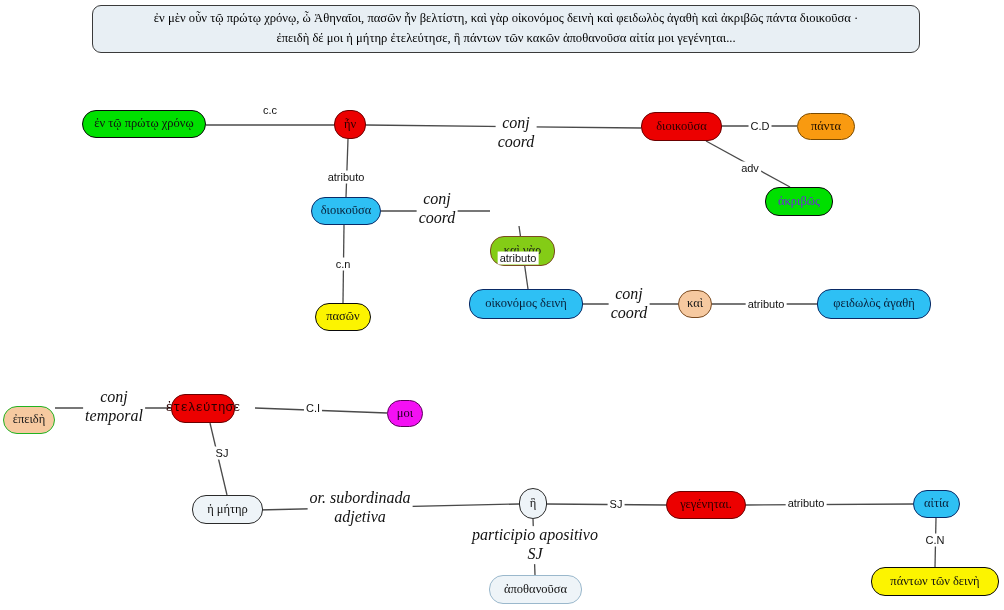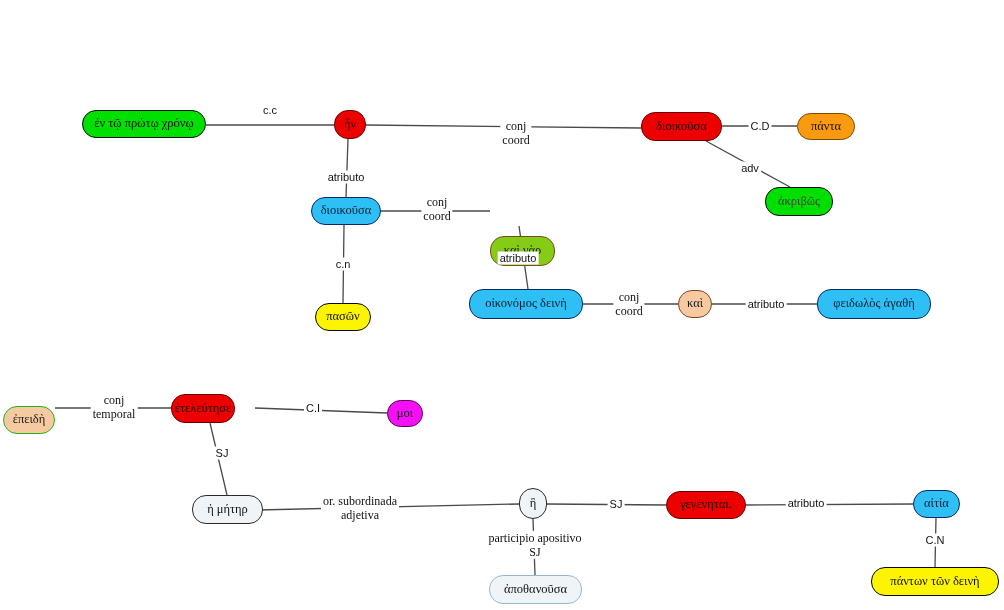--- a/index.html
+++ b/index.html
@@ -64,28 +64,33 @@
     color: #111;
     background: #ffffff;
     text-align: center;
     line-height: 1.18;
     white-space: nowrap;
     transform: translate(-50%, -50%);
     padding: 0 2px;
   }
   .edge-label.serif {
     font-family: "Liberation Serif", serif;
-    font-size: 12px;
+    font-size: 16px;
+    font-style: italic;
   }
 </style>
 </head>
 <body>
 
 <div id="canvas">
 
+  <div class="banner" style="left:92px; top:5px; width:828px; height:48px;">
+    <span class="ln">ἐν μὲν οὖν τῷ πρώτῳ χρόνῳ, ὦ Ἀθηναῖοι, πασῶν ἦν βελτίστη, καὶ γὰρ οἰκονόμος δεινὴ καὶ φειδωλὸς ἀγαθὴ καὶ ἀκριβῶς πάντα διοικοῦσα ·</span>
+    <span class="ln">ἐπειδὴ δέ μοι ἡ μήτηρ ἐτελεύτησε, ἣ  πάντων τῶν κακῶν ἀποθανοῦσα αἰτία μοι γεγένηται...</span>
+  </div>
 
   <svg class="edges" id="edge-layer" viewBox="0 0 1004 610" xmlns="http://www.w3.org/2000/svg">
       <line x1="206" y1="125" x2="334" y2="125" stroke="#4a4a4a" stroke-width="1.3"></line>
       <line x1="366" y1="125" x2="641" y2="128" stroke="#4a4a4a" stroke-width="1.3"></line>
       <line x1="722" y1="126" x2="797" y2="126" stroke="#4a4a4a" stroke-width="1.3"></line>
       <line x1="706" y1="141" x2="790" y2="187" stroke="#4a4a4a" stroke-width="1.3"></line>
       <line x1="348" y1="139" x2="346" y2="197" stroke="#4a4a4a" stroke-width="1.3"></line>
       <line x1="381" y1="211" x2="490" y2="211" stroke="#4a4a4a" stroke-width="1.3"></line>
       <line x1="344" y1="225" x2="343" y2="303" stroke="#4a4a4a" stroke-width="1.3"></line>
       <line x1="519" y1="226" x2="528" y2="289" stroke="#4a4a4a" stroke-width="1.3"></line>
@@ -99,29 +104,29 @@
       <line x1="746" y1="505" x2="913" y2="504" stroke="#4a4a4a" stroke-width="1.3"></line>
       <line x1="936" y1="518" x2="935" y2="567" stroke="#4a4a4a" stroke-width="1.3"></line>
       <line x1="533" y1="519" x2="535" y2="575" stroke="#4a4a4a" stroke-width="1.3"></line>
     </svg>
 
   <div id="node-layer">
       <div class="node" style="left: 82px; top: 110px; width: 124px; height: 28px; background: rgb(0, 224, 0); border-color: rgb(10, 10, 10); color: rgb(17, 17, 17);">ἐν τῷ πρώτῳ χρόνῳ</div>
       <div class="node" style="left: 334px; top: 110px; width: 32px; height: 29px; background: rgb(236, 0, 0); border-color: rgb(106, 0, 0); color: rgb(42, 0, 0);">ἦν</div>
       <div class="node" style="left: 641px; top: 112px; width: 81px; height: 29px; background: rgb(236, 0, 0); border-color: rgb(106, 0, 0); color: rgb(42, 0, 0);">διοικοῦσα</div>
       <div class="node" style="left: 797px; top: 113px; width: 58px; height: 27px; background: rgb(249, 154, 16); border-color: rgb(122, 74, 0); color: rgb(32, 16, 0);">πάντα</div>
-      <div class="node" style="left: 765px; top: 187px; width: 68px; height: 29px; background: rgb(0, 224, 0); border-color: rgb(10, 10, 10); color: #404040;">ἀκριβῶς</div>
+      <div class="node" style="left: 765px; top: 187px; width: 68px; height: 29px; background: rgb(0, 224, 0); border-color: rgb(10, 10, 10); color: #6d28d9;">ἀκριβῶς</div>
       <div class="node" style="left: 311px; top: 197px; width: 70px; height: 28px; background: rgb(46, 192, 244); border-color: rgb(10, 42, 102); color: rgb(8, 32, 58);">διοικοῦσα</div>
       <div class="node" style="left: 490px; top: 196px; width: 65px; height: 30px; background: #84cc16; border-color: rgb(122, 74, 32); color: rgb(26, 26, 26); margin-top: 40px;">καὶ γὰρ</div>
       <div class="node" style="left: 315px; top: 303px; width: 56px; height: 28px; background: rgb(252, 244, 0); border-color: rgb(10, 10, 10); color: rgb(17, 17, 17);">πασῶν</div>
       <div class="node" style="left: 469px; top: 289px; width: 114px; height: 30px; background: rgb(46, 192, 244); border-color: rgb(10, 42, 102); color: rgb(8, 32, 58);">οἰκονόμος δεινὴ</div>
       <div class="node" style="left: 678px; top: 290px; width: 34px; height: 28px; background: rgb(246, 201, 160); border-color: rgb(122, 74, 32); color: rgb(26, 26, 26);">καὶ</div>
       <div class="node" style="left: 817px; top: 289px; width: 114px; height: 30px; background: rgb(46, 192, 244); border-color: rgb(10, 42, 102); color: rgb(8, 32, 58);">φειδωλὸς ἀγαθὴ</div>
       <div class="node" style="left: 3px; top: 394px; width: 52px; height: 28px; background: rgb(246, 201, 160); border-color: rgb(34, 179, 34); color: rgb(26, 26, 26); margin-top: 12px;">ἐπειδὴ</div>
-      <div class="node" style="left: 171px; top: 394px; width: 64px; height: 29px; background: rgb(236, 0, 0); border-color: rgb(106, 0, 0); color: rgb(42, 0, 0);">ἐτελεύτησε</div>
+      <div class="node" style="left: 171px; top: 394px; width: 64px; height: 29px; background: rgb(236, 0, 0); border-color: rgb(106, 0, 0); color: rgb(42, 0, 0); font-family: Liberation Mono, monospace;">ἐτελεύτησε</div>
       <div class="node" style="left: 387px; top: 400px; width: 36px; height: 27px; background: rgb(244, 16, 244); border-color: rgb(90, 0, 90); color: rgb(32, 0, 32);">μοι</div>
       <div class="node" style="left: 192px; top: 495px; width: 71px; height: 29px; background: rgb(238, 244, 248); border-color: rgb(42, 42, 42); color: rgb(17, 17, 17);">ἡ μήτηρ</div>
       <div class="node" style="left: 519px; top: 488px; width: 28px; height: 31px; background: rgb(238, 244, 248); border-color: rgb(42, 42, 42); color: rgb(17, 17, 17);">ἣ</div>
       <div class="node" style="left: 666px; top: 491px; width: 80px; height: 28px; background: rgb(236, 0, 0); border-color: rgb(106, 0, 0); color: rgb(42, 0, 0);">γεγένηται.</div>
       <div class="node" style="left: 913px; top: 490px; width: 47px; height: 28px; background: rgb(46, 192, 244); border-color: rgb(10, 42, 102); color: rgb(8, 32, 58);">αἰτία</div>
       <div class="node" style="left: 489px; top: 575px; width: 93px; height: 29px; background: rgb(238, 244, 248); border-color: rgb(154, 184, 204); color: rgb(17, 17, 17);">ἀποθανοῦσα</div>
       <div class="node" style="left: 871px; top: 567px; width: 128px; height: 29px; background: rgb(252, 244, 0); border-color: rgb(10, 10, 10); color: rgb(17, 17, 17);">πάντων τῶν δεινὴ</div>
     </div>
   <div id="label-layer">
       <div class="edge-label" style="left: 270px; top: 110px;">

